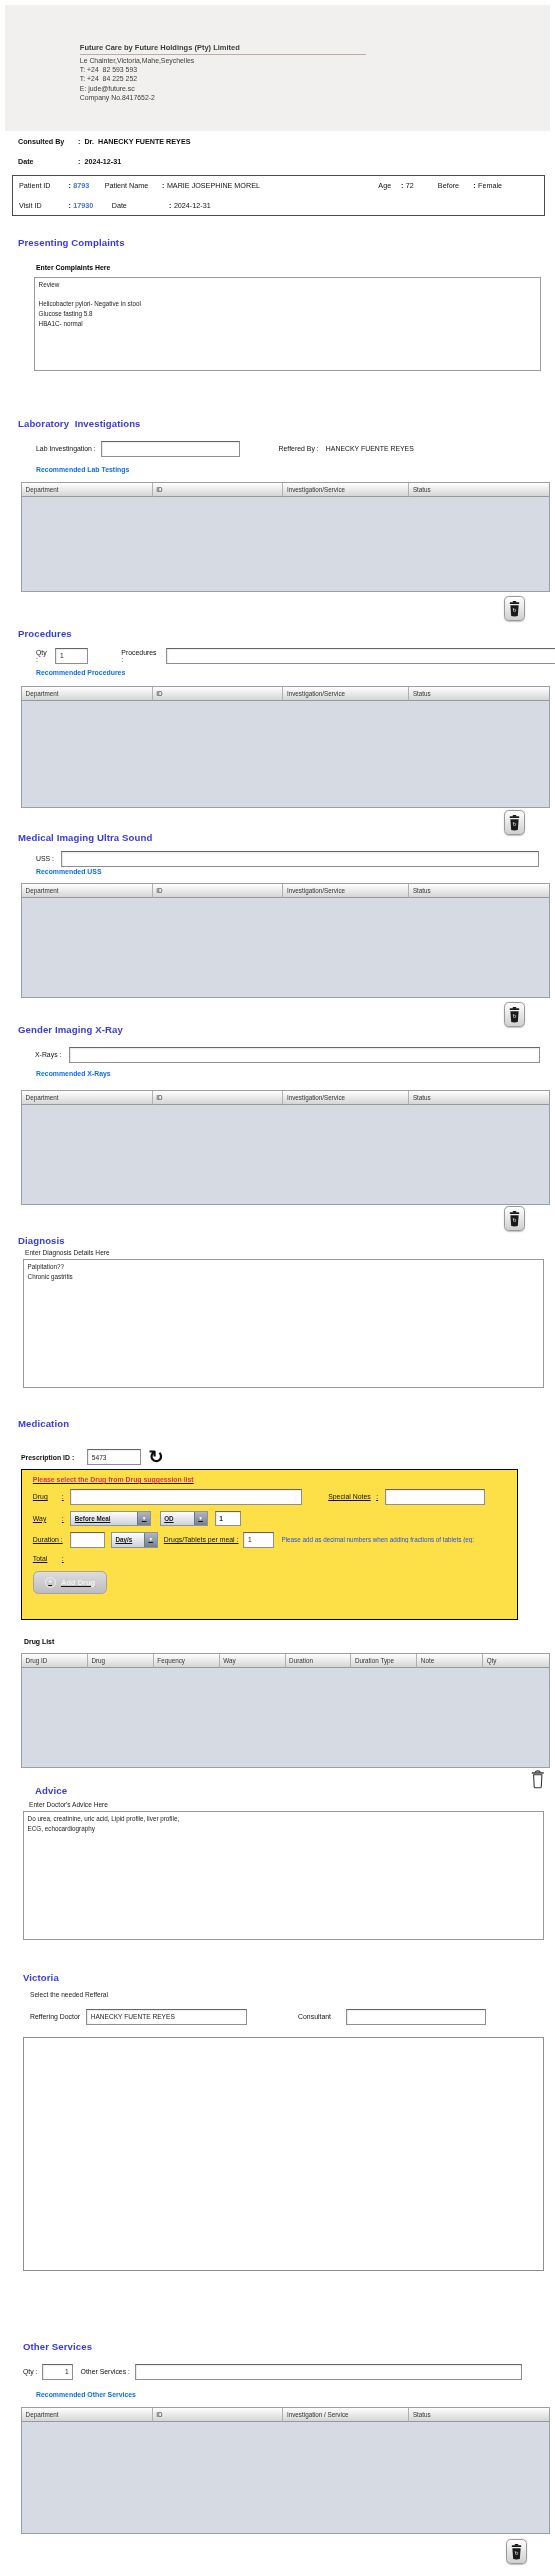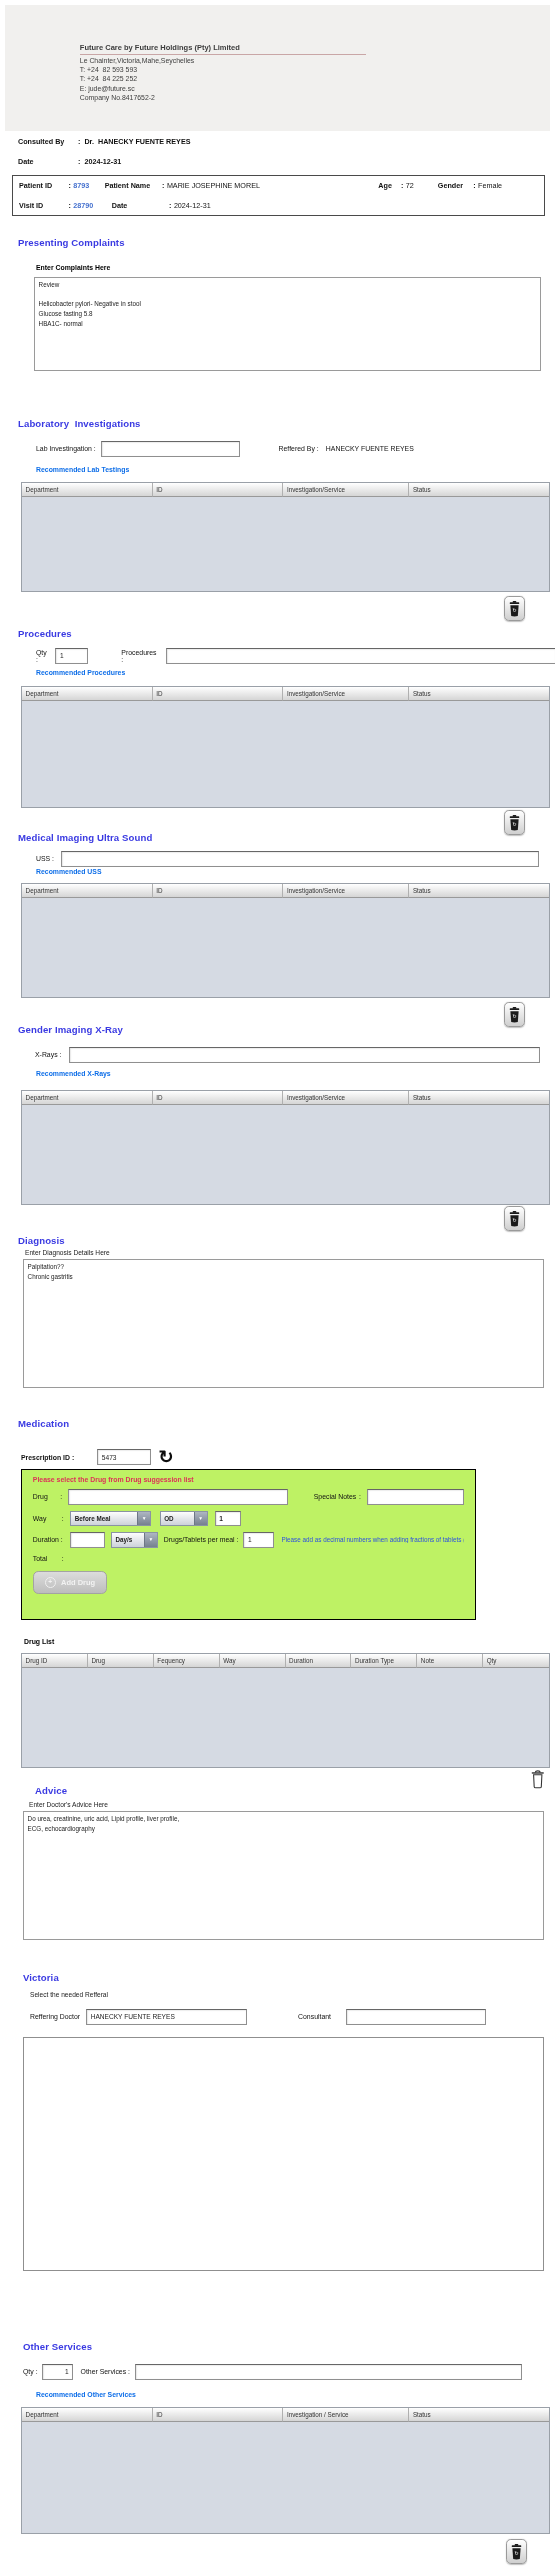--- a/index.html
+++ b/index.html
@@ -50,27 +50,27 @@
 
   
   .icon-btn{width:21.5px;height:25px;border:0.6px solid #9a9a9a;border-radius:4.8px;
             background:linear-gradient(#ffffff,#cfcfcf);display:flex;align-items:center;
             justify-content:center;cursor:pointer;box-shadow:0 0.6px 1.2px rgba(0,0,0,.25);box-sizing:border-box;}
   .refresh{font-size:18px;font-weight:bold;color:#0d0d0d;line-height:1;cursor:pointer;}
 
   
   .pbox{left:12px;top:175px;width:533px;height:41px;border:1.2px solid #4a4a4a;box-sizing:border-box;
         padding:5.4px 6px;display:flex;flex-direction:column;justify-content:space-between;font-size:7.2px;}
-  .plabel{font-weight:bold;}
+  .plabel{font-weight:normal;}
   .blue-id{color:#4470ce;font-weight:bold;}
   .sep{font-weight:bold;padding:0 2.4px;}
 
   
-  .med-box{left:21px;width:455px;height:151px;border:1.5px solid #000;box-sizing:border-box;
-           padding:6px 10.8px;background:#bef264;}
+  .med-box{left:21px;width:497px;height:151px;border:1.5px solid #000;box-sizing:border-box;
+           padding:6px 10.8px;background:#fde047;text-decoration:underline;}
   .warn{font-size:6.9px;font-weight:bold;color:#dc3358;}
   .note-blue{font-size:6.3px;color:#2b50e0;white-space:nowrap;overflow:hidden;flex:1;}
   .add-btn{display:inline-flex;align-items:center;gap:5.4px;height:20.3px;padding:0 10.8px;
            border:0.6px solid #a3a3a3;border-radius:5.4px;background:linear-gradient(#dcdcdc,#bdbdbd);
            color:#f2f2f2;font-weight:bold;font-size:7.5px;cursor:default;}
   .plus{width:9px;height:9px;border:1.2px solid #efefef;border-radius:50%;display:flex;
         align-items:center;justify-content:center;font-size:6.6px;line-height:1;}
 
   .ref-box{left:23px;width:521px;height:234px;border:0.6px solid #8f8f8f;background:#fff;box-sizing:border-box;}
 </style>
@@ -105,28 +105,28 @@
     <div class="row">
       <span class="plabel" style="width:47px;">Patient ID</span>
       <span class="sep">:</span>
       <span class="blue-id">8793</span>
       <span class="plabel" style="margin-left:15.5px;width:55px;">Patient Name</span>
       <span class="sep">:</span>
       <span>MARIE JOSEPHINE MOREL</span>
       <span class="plabel" style="margin-left:auto;width:20.3px;">Age</span>
       <span class="sep">:</span>
       <span>72</span>
-      <span class="plabel" style="margin-left:24px;width:33px;">Gender</span>
+      <span class="plabel" style="margin-left:24px;width:33px;">Before</span>
       <span class="sep">:</span>
       <span style="margin-right:36px;">Female</span>
     </div>
     <div class="row">
       <span class="plabel" style="width:47px;">Visit ID</span>
       <span class="sep">:</span>
-      <span class="blue-id">28790</span>
+      <span class="blue-id">17930</span>
       <span class="plabel" style="margin-left:18.5px;width:55px;">Date</span>
       <span class="sep">:</span>
       <span>2024-12-31</span>
     </div>
   </div>
 
   <div class="abs h1" style="left:18px;top:237px;">Presenting Complaints</div>
   <div class="abs sub-b" style="left:36px;top:264px;">Enter Complaints Here</div>
   <textarea class="abs ta" style="left: 34px; top: 277px; width: 507px; height: 94px;">Review
 
@@ -235,21 +235,21 @@
   </div>
 
   <div class="abs h1" style="left:18px;top:1235px;">Diagnosis</div>
   <div class="abs sub" style="left:25px;top:1249px;">Enter Diagnosis Details Here</div>
   <textarea class="abs ta" style="left: 23px; top: 1259px; width: 521px; height: 129px;">Palpitation??
 Chronic gastritis</textarea>
 
   <div class="abs h1" style="left:18px;top:1418px;">Medication</div>
   <div class="abs row" style="left:21px;top:1448px;">
     <span class="lbl-b">Prescription ID :</span>
-    <input class="inp" style="margin-left: 23px; width: 54px;" value="5473">
+    <input class="inp" style="margin-left: 13px; width: 54px;" value="5473">
     <span class="refresh" style="margin-left:7.2px;">↻</span>
   </div>
 
   <div class="abs med-box" style="top:1469px;">
     <div class="warn">Please select the Drug from Drug suggession list</div>
     <div class="row" style="margin-top:6px;">
       <span class="lbl" style="width:29px;">Drug</span>
       <span class="lbl" style="width:8.4px;">:</span>
       <input class="inp" style="width: 232px;" value="">
       <span class="lbl" style="margin-left:26px;width:48px;">Special Notes</span>

